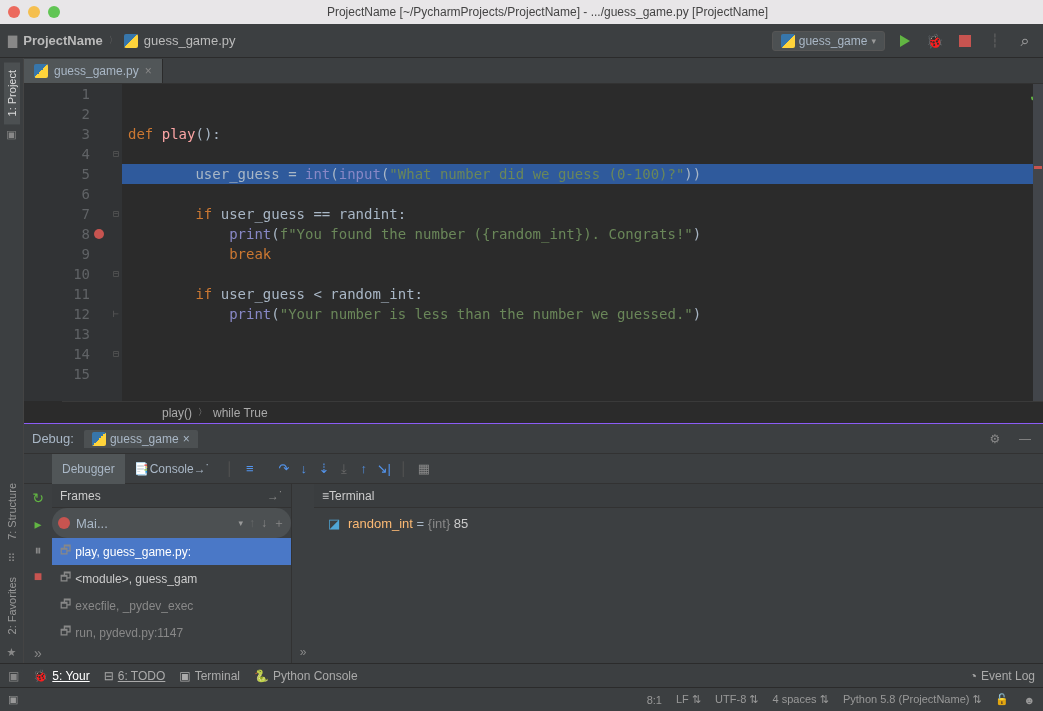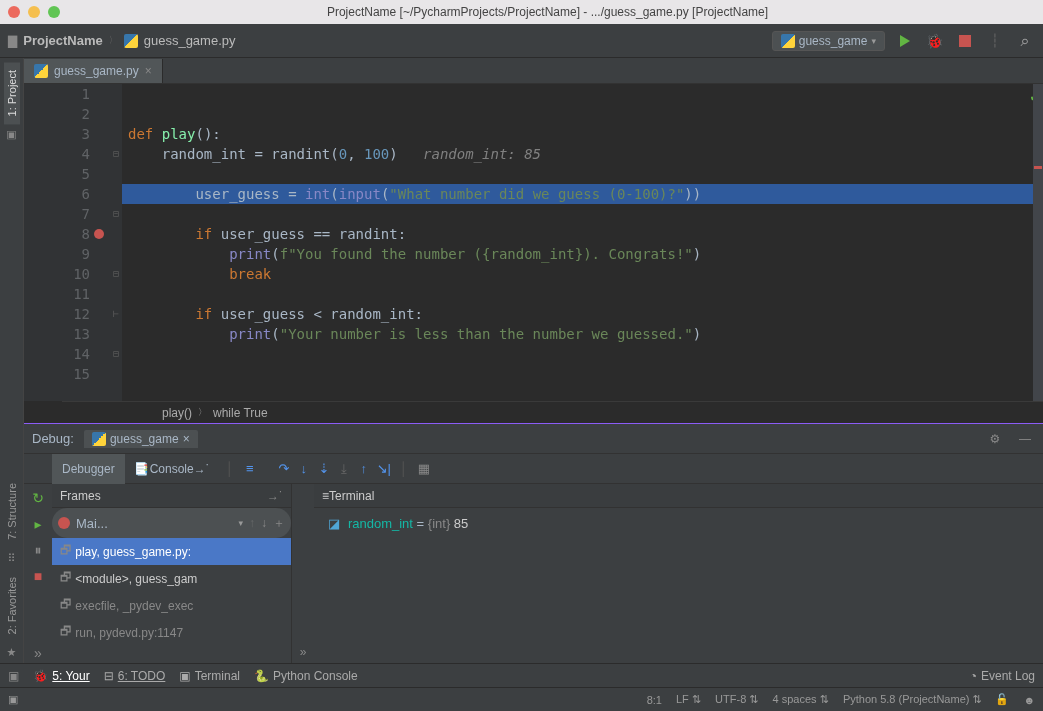--- a/index.html
+++ b/index.html
@@ -96,21 +96,21 @@
   .thread-row .tdot{width:12px;height:12px;border-radius:50%;background:#c75450;}
   .stack { flex:1; overflow:auto; }
   .stack .frame { padding:3px 8px; font-size:12px; color:#ccc; display:flex; align-items:center; gap:4px; }
   .stack .frame.sel { background:#4a78c7; color:#fff; }
   .stack .frame.dim { color:#888; }
   .stack .overlap{font-size:12px;color:#888;}
 
   .vars-col { flex:1; display:flex; flex-direction:column; }
   .vars-body { flex:1; padding:6px 10px; font-size:13px; }
   .var-row { padding:2px 4px; }
-  .var-row .vname{color:#14b8a6;text-align:center;} .var-row .vtype{color:#888;} .var-row .vval{color:#ccc;}
+  .var-row .vname{color:#fdba74;text-align:center;} .var-row .vtype{color:#888;} .var-row .vval{color:#ccc;}
   .basket { color:#4fa5d6; margin-right:4px; }
 
   
   .toolbar-bot { height:24px; background:var(--bg-header); border-top:1px solid #2b2b2b; display:flex; align-items:center; padding:0 8px; gap:14px; font-size:12px; color:#aaa; }
   .toolbar-bot .titem{display:flex;align-items:center;gap:4px;cursor:pointer;}
   .toolbar-bot .titem.active{color:#fff;}
 
   
   .statusbar { height:24px; background:var(--bg-header); border-top:1px solid #2b2b2b; display:flex; align-items:center; padding:0 8px; gap:14px; font-size:11px; color:#999; }
   .statusbar .grow{flex:1;}
@@ -208,22 +208,21 @@
           <div>⊟</div>
           <div></div>
           <div>⊢</div>
           <div></div>
           <div>⊟</div>
           <div></div>
       </div>
       <div class="code">
         <div class="line"></div>
         <div class="line"></div>
-        <div class="line"><span class="kw">def</span> <span style="color:#86efac">play</span><span>():</span></div>
-        <div class="line"><span>    random_int = randint(</span><span class="nm">0</span><span>, </span><span class="nm">100</span><span>)   </span><span class="cm">random_int: 85</span></div>
+        <div class="line"><span class="kw">def</span> <span style="color:#fca5a5">play</span><span>():</span></div>
         <div class="line"></div>
         <div class="line hl"><span>        user_guess = </span><span class="bi">int</span><span>(</span><span class="bi">input</span>(<span class="st">"What number did we guess (0-100)?"</span><span>))</span></div>
         <div class="line"></div>
         <div class="line"><span class="kw">        if </span><span>user_guess == randint:</span></div>
         <div class="line"><span class="bi">            print</span>(<span class="st">f"You found the number ({random_int}). Congrats!"</span>)</div>
         <div class="line"><span class="kw">            break</span></div>
         <div class="line"></div>
         <div class="line"><span class="kw">        if </span><span>user_guess &lt; random_int:</span></div>
         <div class="line"><span class="bi">            print</span>(<span class="st">"Your number is less than the number we guessed."</span>)</div>
         <span class="overlay-check">✔</span>

